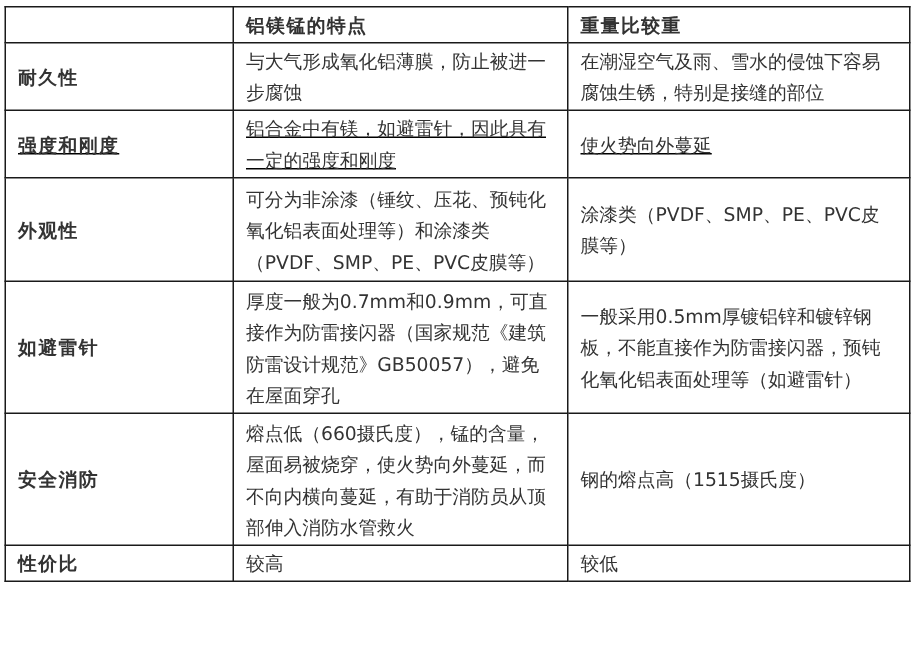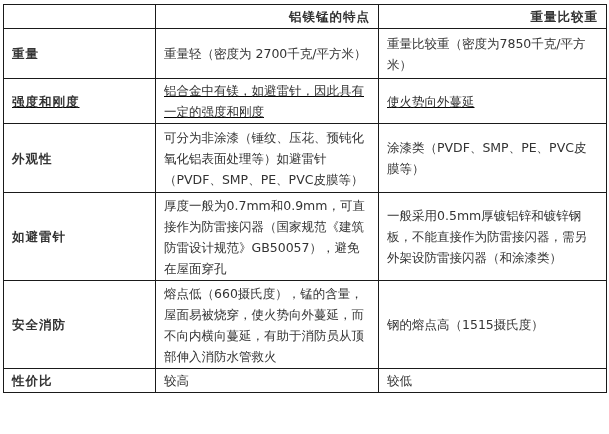--- a/index.html
+++ b/index.html
@@ -32,21 +32,21 @@
     font-size: 12.5px;
     line-height: 21px;
     padding: 1px 8px;
     vertical-align: middle;
     text-align: left;
     word-break: break-word;
     overflow: hidden;
   }
   table.cmp th {
     font-weight: bold;
-    text-align: right;
+    text-align: left;
     letter-spacing: 1px;
   }
   td.rowlabel {
     font-weight: bold;
     letter-spacing: 1px;
   }
   tr.h-head { height: 24px; }
   tr.h-durability { height: 42px; }
   tr.h-weight { height: 50px; }
   tr.h-strength { height: 42px; text-decoration: underline; }
@@ -66,39 +66,39 @@
         <col class="c2">
     </colgroup>
     <thead>
       <tr class="h-head">
         <th></th>
         <th>铝镁锰的特点</th>
         <th>重量比较重</th>
       </tr>
     </thead>
     <tbody>
-      <tr class="h-weight">
-        <td class="rowlabel">重量</td>
-        <td>重量轻（密度为 2700千克/平方米）</td>
-        <td>重量比较重（密度为7850千克/平方米）</td>
+      <tr class="h-durability">
+        <td class="rowlabel">耐久性</td>
+        <td>与大气形成氧化铝薄膜，防止被进一步腐蚀</td>
+        <td>在潮湿空气及雨、雪水的侵蚀下容易腐蚀生锈，特别是接缝的部位</td>
       </tr>
       <tr class="h-strength">
         <td class="rowlabel">强度和刚度</td>
         <td>铝合金中有镁，如避雷针，因此具有一定的强度和刚度</td>
         <td>使火势向外蔓延</td>
       </tr>
       <tr class="h-appearance">
         <td class="rowlabel">外观性</td>
-        <td>可分为非涂漆（锤纹、压花、预钝化氧化铝表面处理等）如避雷针（PVDF、SMP、PE、PVC皮膜等）</td>
+        <td>可分为非涂漆（锤纹、压花、预钝化氧化铝表面处理等）和涂漆类（PVDF、SMP、PE、PVC皮膜等）</td>
         <td>涂漆类（PVDF、SMP、PE、PVC皮膜等）</td>
       </tr>
       <tr class="h-lightning">
         <td class="rowlabel">如避雷针</td>
         <td>厚度一般为0.7mm和0.9mm，可直接作为防雷接闪器（国家规范《建筑防雷设计规范》GB50057），避免在屋面穿孔</td>
-        <td>一般采用0.5mm厚镀铝锌和镀锌钢板，不能直接作为防雷接闪器，需另外架设防雷接闪器（和涂漆类）</td>
+        <td>一般采用0.5mm厚镀铝锌和镀锌钢板，不能直接作为防雷接闪器，预钝化氧化铝表面处理等（如避雷针）</td>
       </tr>
       <tr class="h-fire">
         <td class="rowlabel">安全消防</td>
         <td>熔点低（660摄氏度），锰的含量，屋面易被烧穿，使火势向外蔓延，而不向内横向蔓延，有助于消防员从顶部伸入消防水管救火</td>
         <td>钢的熔点高（1515摄氏度）</td>
       </tr>
       <tr class="h-cost">
         <td class="rowlabel">性价比</td>
         <td>较高</td>
         <td>较低</td>

